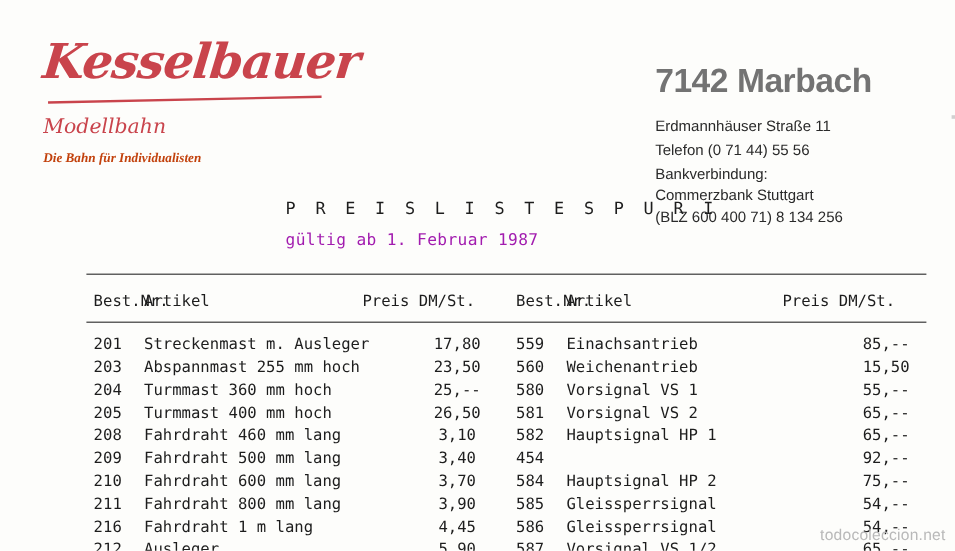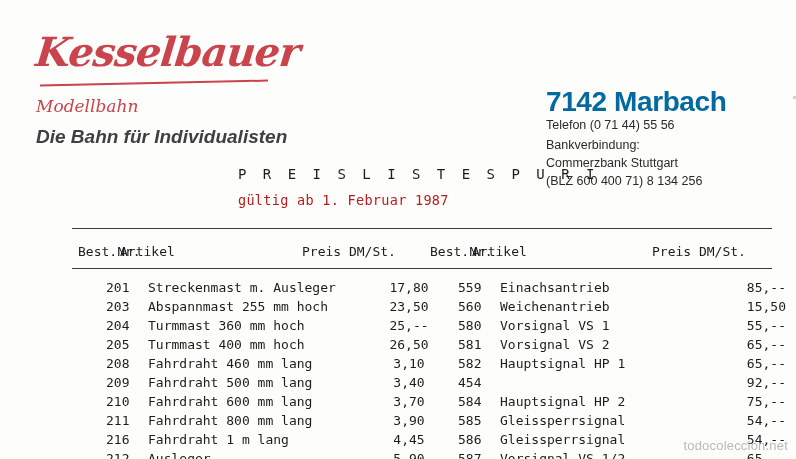--- a/index.html
+++ b/index.html
@@ -59,39 +59,38 @@
     font-style: italic;
     font-weight: normal;
     font-size: 17px;
     color: #c9444c;
     white-space: nowrap;
   }
   .sub2 {
     position: absolute;
     left: 36px;
     top: 126px;
-    font-family: Liberation Sans, sans-serif;
+    font-family: Liberation Serif, serif;
     font-style: italic;
     font-weight: bold;
-    font-size: 19px;
-    color: #404040;
+    font-size: 11px;
+    color: #c2410c;
     white-space: nowrap;
   }
 
   .city {
     position: absolute;
     left: 546px;
     top: 52px;
     font-family: "Liberation Sans", sans-serif;
     font-weight: bold;
     font-size: 28px;
-    color: #0369a1;
+    color: #737373;
     letter-spacing: -0.4px;
     white-space: nowrap;
-    margin-top: 34px;
   }
   .addr {
     position: absolute;
     left: 546px;
     font-family: "Liberation Sans", sans-serif;
     font-size: 12.5px;
     color: #2a2a2a;
     white-space: nowrap;
   }
   .addr.l1 { top: 98px; }
@@ -109,21 +108,21 @@
     letter-spacing: 4px;
     color: #1d1d1d;
     white-space: nowrap;
   }
   .title-sub {
     position: absolute;
     left: 238px;
     top: 192px;
     font-family: "DejaVu Sans Mono", monospace;
     font-size: 13.5px;
-    color: #b91c1c;
+    color: #a21caf;
     letter-spacing: 0.3px;
     white-space: nowrap;
   }
 
   
   .rule {
     position: absolute;
     left: 72px;
     width: 700px;
     height: 1px;
@@ -148,21 +147,20 @@
   }
   .rows {
     position: absolute;
     top: 48px;
     left: 0;
     width: 796px;
   }
   .row {
     position: relative;
     height: 19px;
-    margin-left: 28px;
   }
   .cell {
     position: absolute;
     font-family: "DejaVu Sans Mono", monospace;
     font-size: 13px;
     color: #1d1d1d;
     white-space: nowrap;
   }
   
   .c-bn-l   { left: 78px; }
@@ -200,20 +198,21 @@
 
 <div class="page">
 
   <div class="header">
     <div class="logo">Kesselbauer</div>
     <div class="logo-underline"></div>
     <div class="sub1">Modellbahn</div>
     <div class="sub2">Die Bahn für Individualisten</div>
 
     <div class="city">7142 Marbach</div>
+    <div class="addr l1">Erdmannhäuser Straße 11</div>
     <div class="addr l2">Telefon (0 71 44) 55 56</div>
     <div class="addr l3">Bankverbindung:</div>
     <div class="addr l4">Commerzbank Stuttgart</div>
     <div class="addr l5">(BLZ 600 400 71) 8 134 256</div>
 
     <div class="title-main">P R E I S L I S T E   S P U R   I</div>
     <div class="title-sub">gültig ab 1. Februar 1987</div>
   </div>
 
   <div class="rule top"></div>

